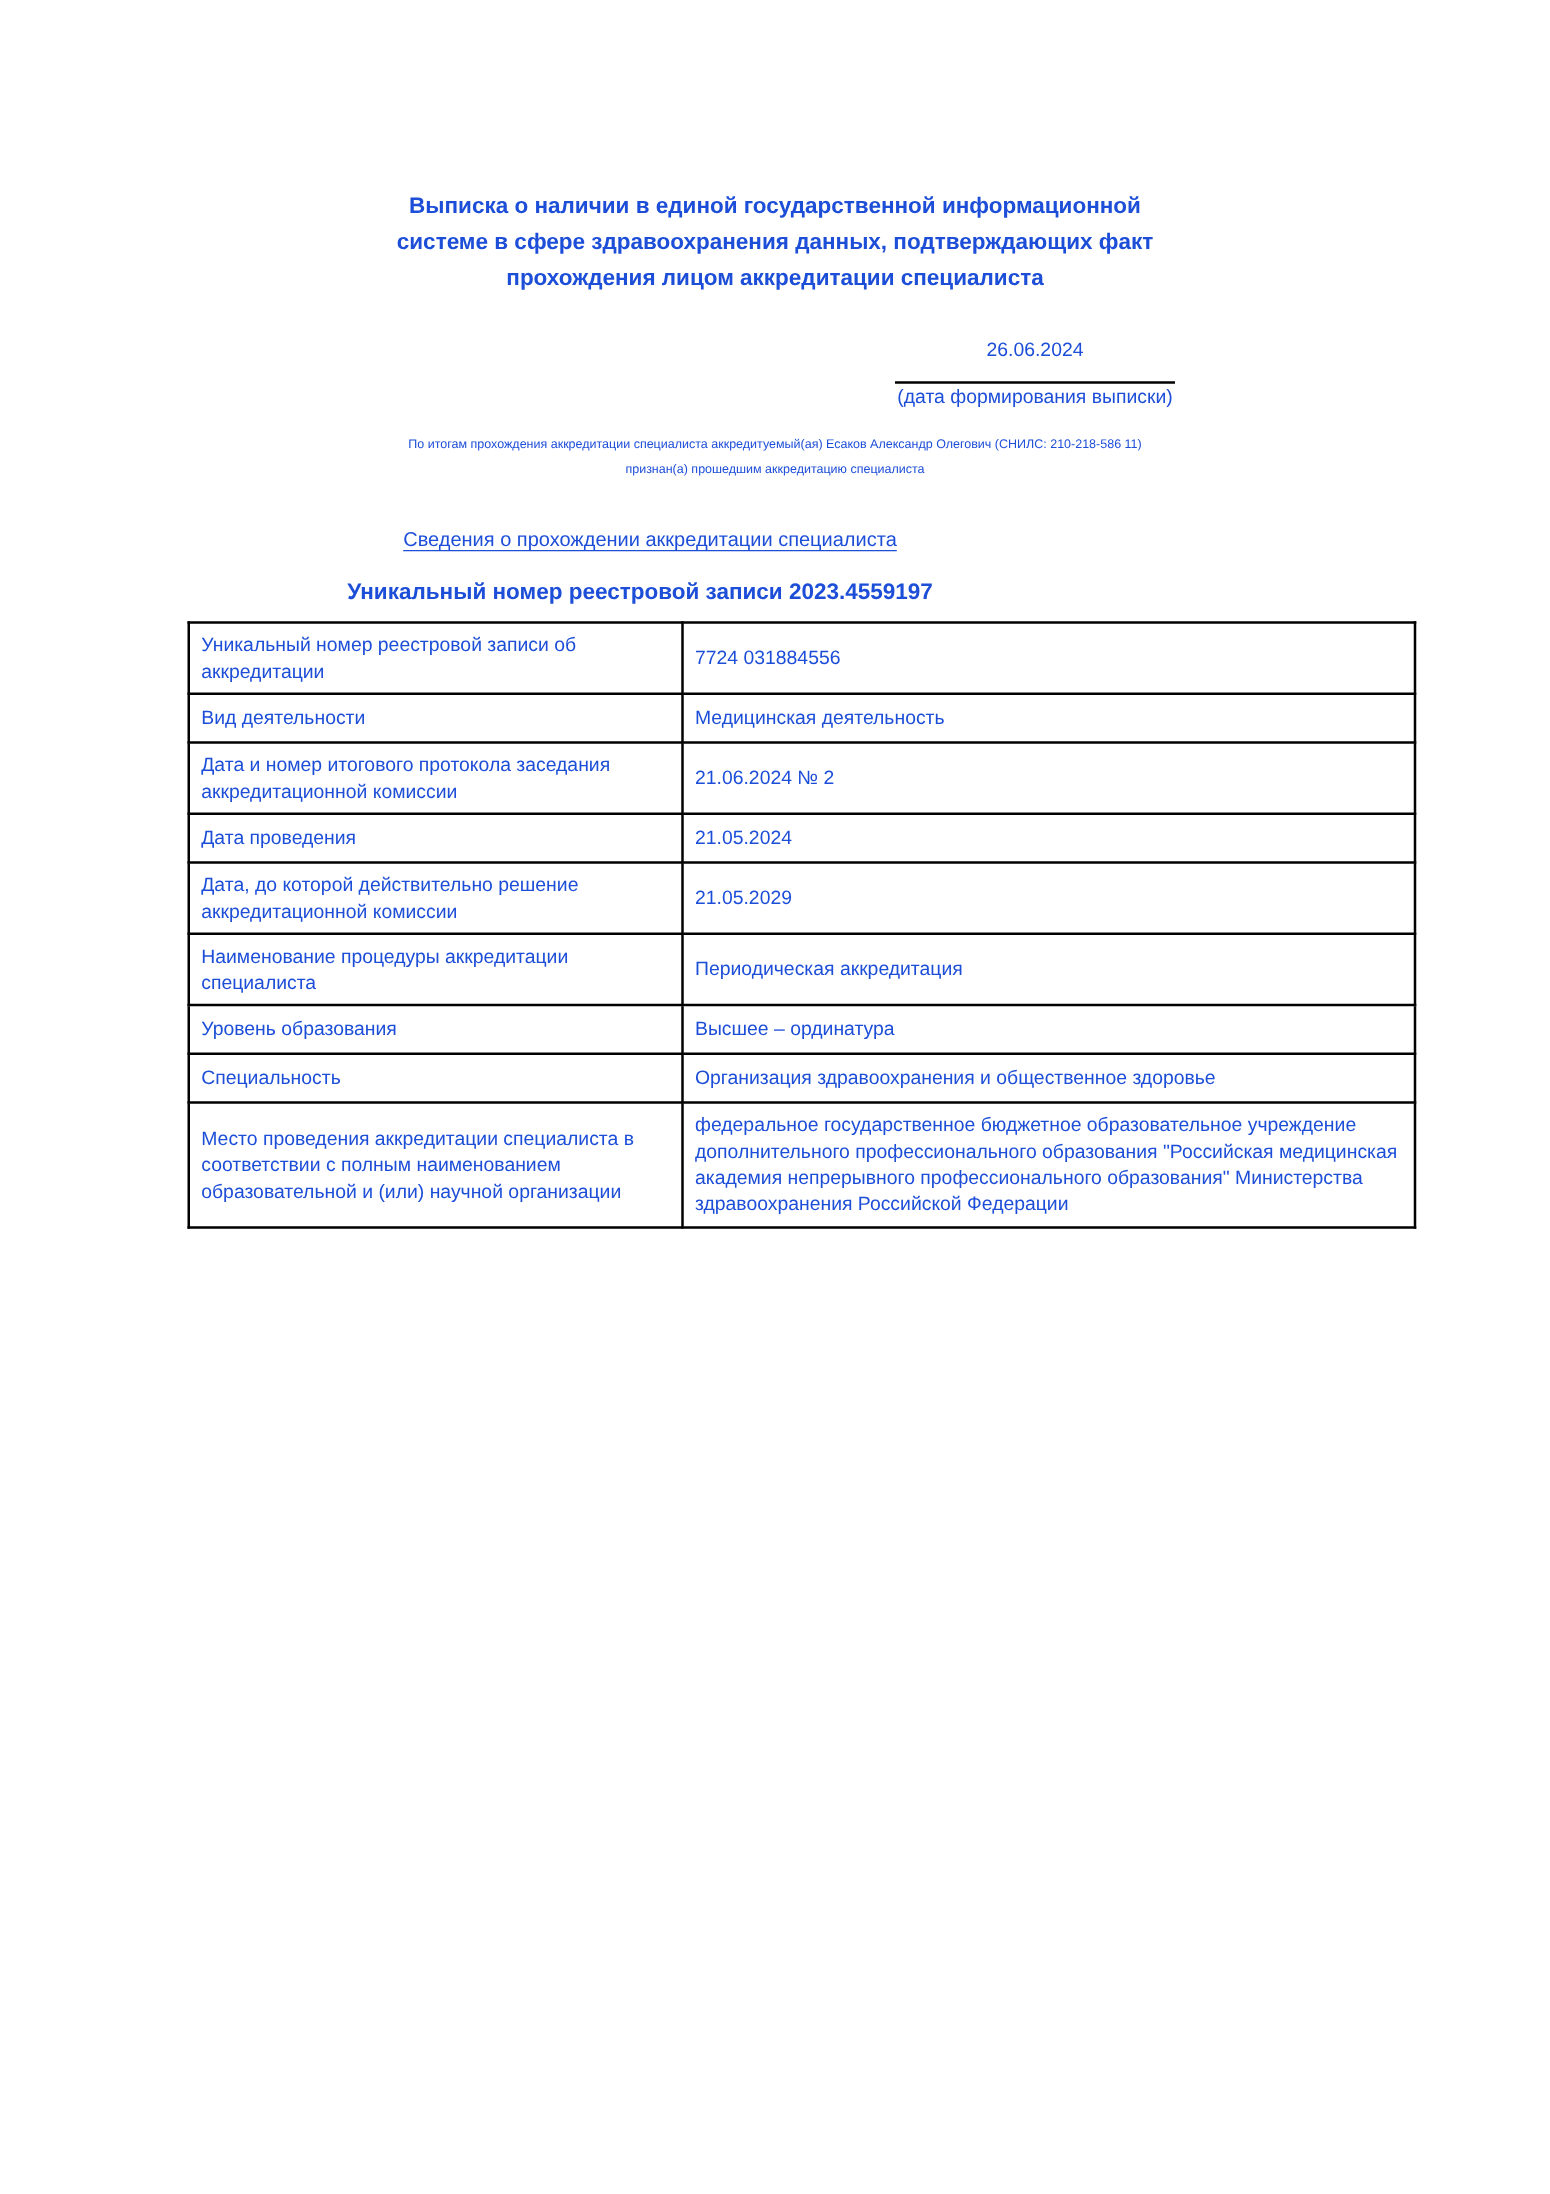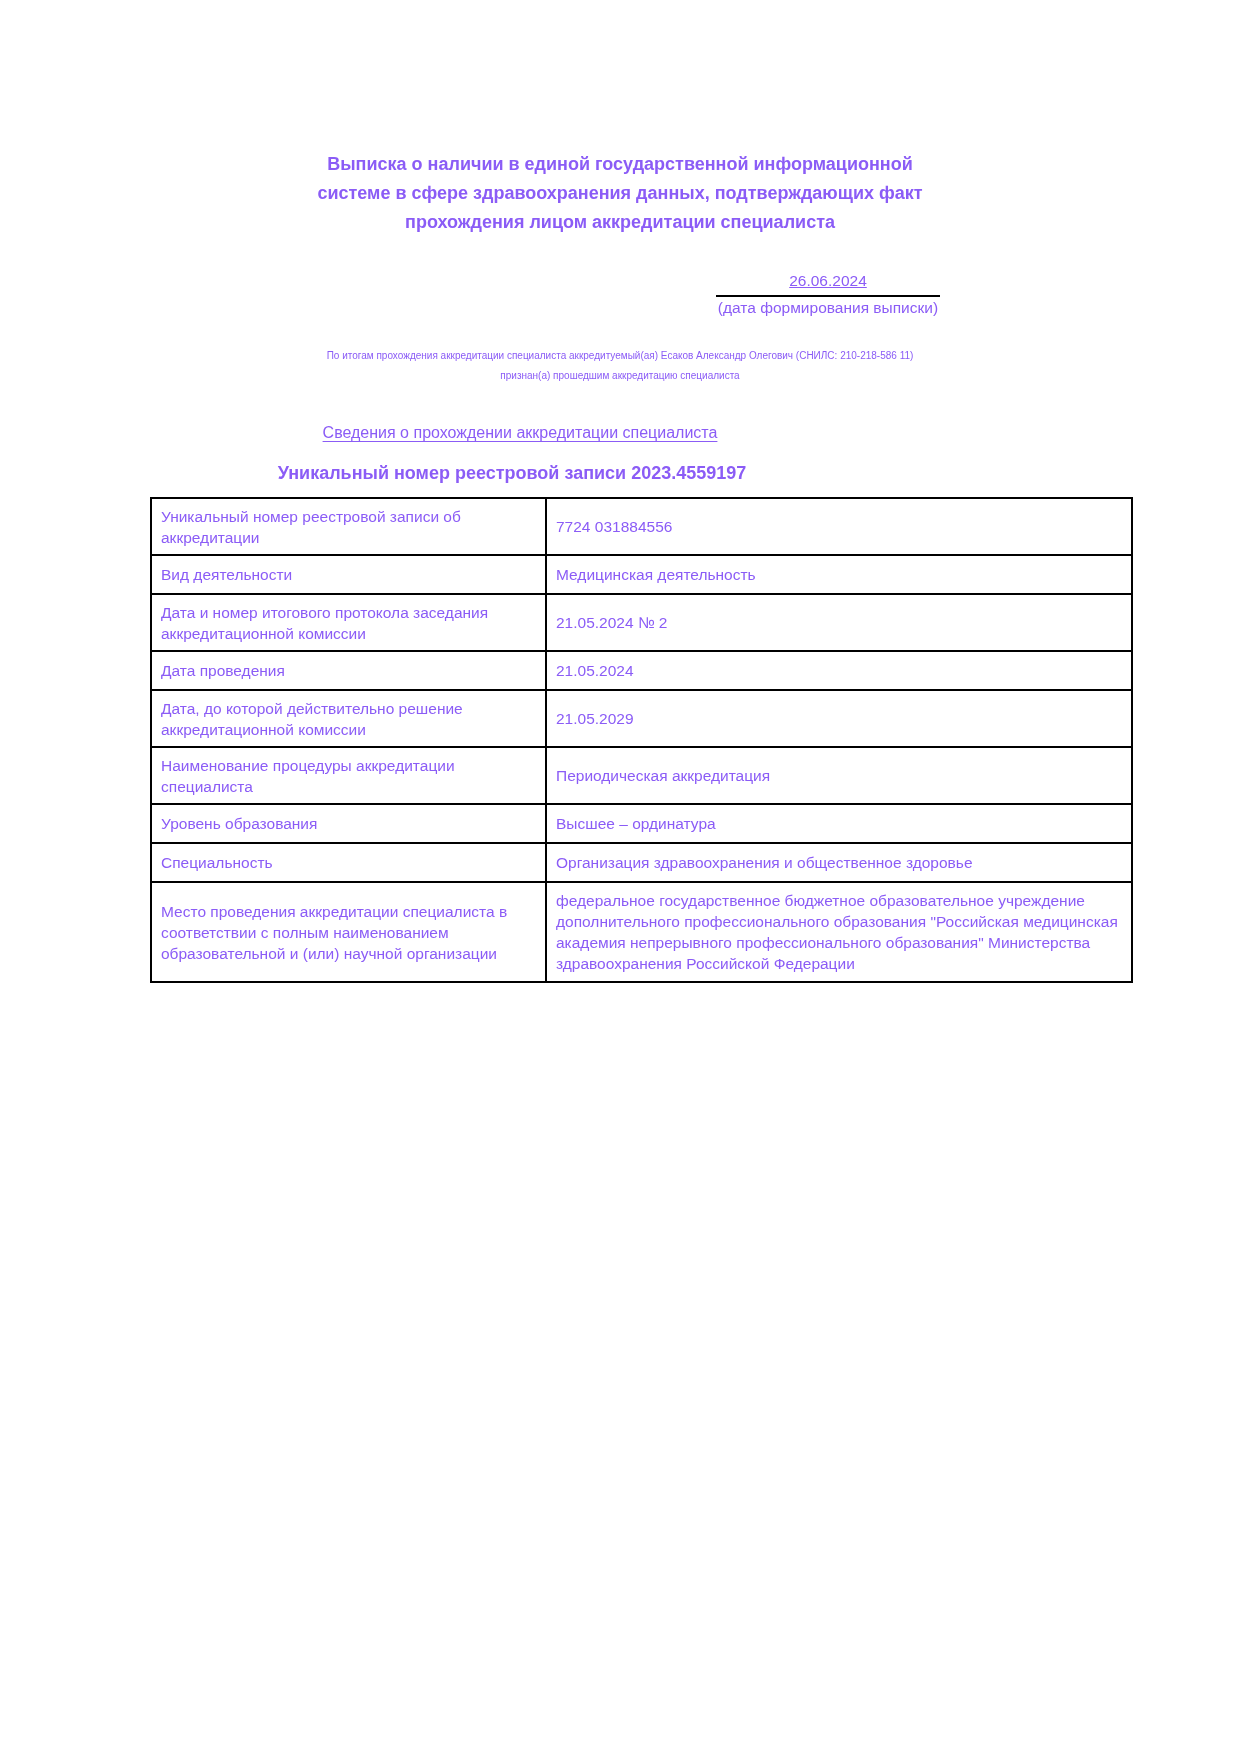--- a/index.html
+++ b/index.html
@@ -5,21 +5,21 @@
   html, body {
     margin: 0;
     padding: 0;
     background: #ffffff;
   }
   .page {
     position: relative;
     width: 1240px;
     height: 1755px;
     background: #ffffff;
-    color: #8b5cf6;
+    color: #1d4ed8;
     font-family: "Liberation Sans", "DejaVu Sans", sans-serif;
     overflow: hidden;
   }
 
   
   .doc-title {
     position: absolute;
     top: 150px;
     left: 0;
     width: 1240px;
@@ -33,24 +33,23 @@
   .date-block {
     position: absolute;
     top: 272px;
     left: 716px;
     width: 224px;
     text-align: center;
     font-size: 15.5px;
   }
   .date-value {
     display: block;
-    padding-bottom: 5px;
+    padding-bottom: 15px;
     border-bottom: 2px solid #000;
     line-height: 18px;
-    text-decoration: underline;
   }
   .date-caption {
     margin-top: 2px;
     line-height: 18px;
   }
 
   
   .intro {
     position: absolute;
     top: 346px;
@@ -135,21 +134,21 @@
       <tr class="rh-tall">
         <td class="cell-label">Уникальный номер реестровой записи об аккредитации</td>
         <td class="cell-value">7724 031884556</td>
       </tr>
       <tr class="rh-short">
         <td class="cell-label">Вид деятельности</td>
         <td class="cell-value">Медицинская деятельность</td>
       </tr>
       <tr class="rh-tall">
         <td class="cell-label">Дата и номер итогового протокола заседания аккредитационной комиссии</td>
-        <td class="cell-value">21.05.2024 № 2</td>
+        <td class="cell-value">21.06.2024 № 2</td>
       </tr>
       <tr class="rh-short">
         <td class="cell-label">Дата проведения</td>
         <td class="cell-value">21.05.2024</td>
       </tr>
       <tr class="rh-tall">
         <td class="cell-label">Дата, до которой действительно решение аккредитационной комиссии</td>
         <td class="cell-value">21.05.2029</td>
       </tr>
       <tr class="rh-tall">

